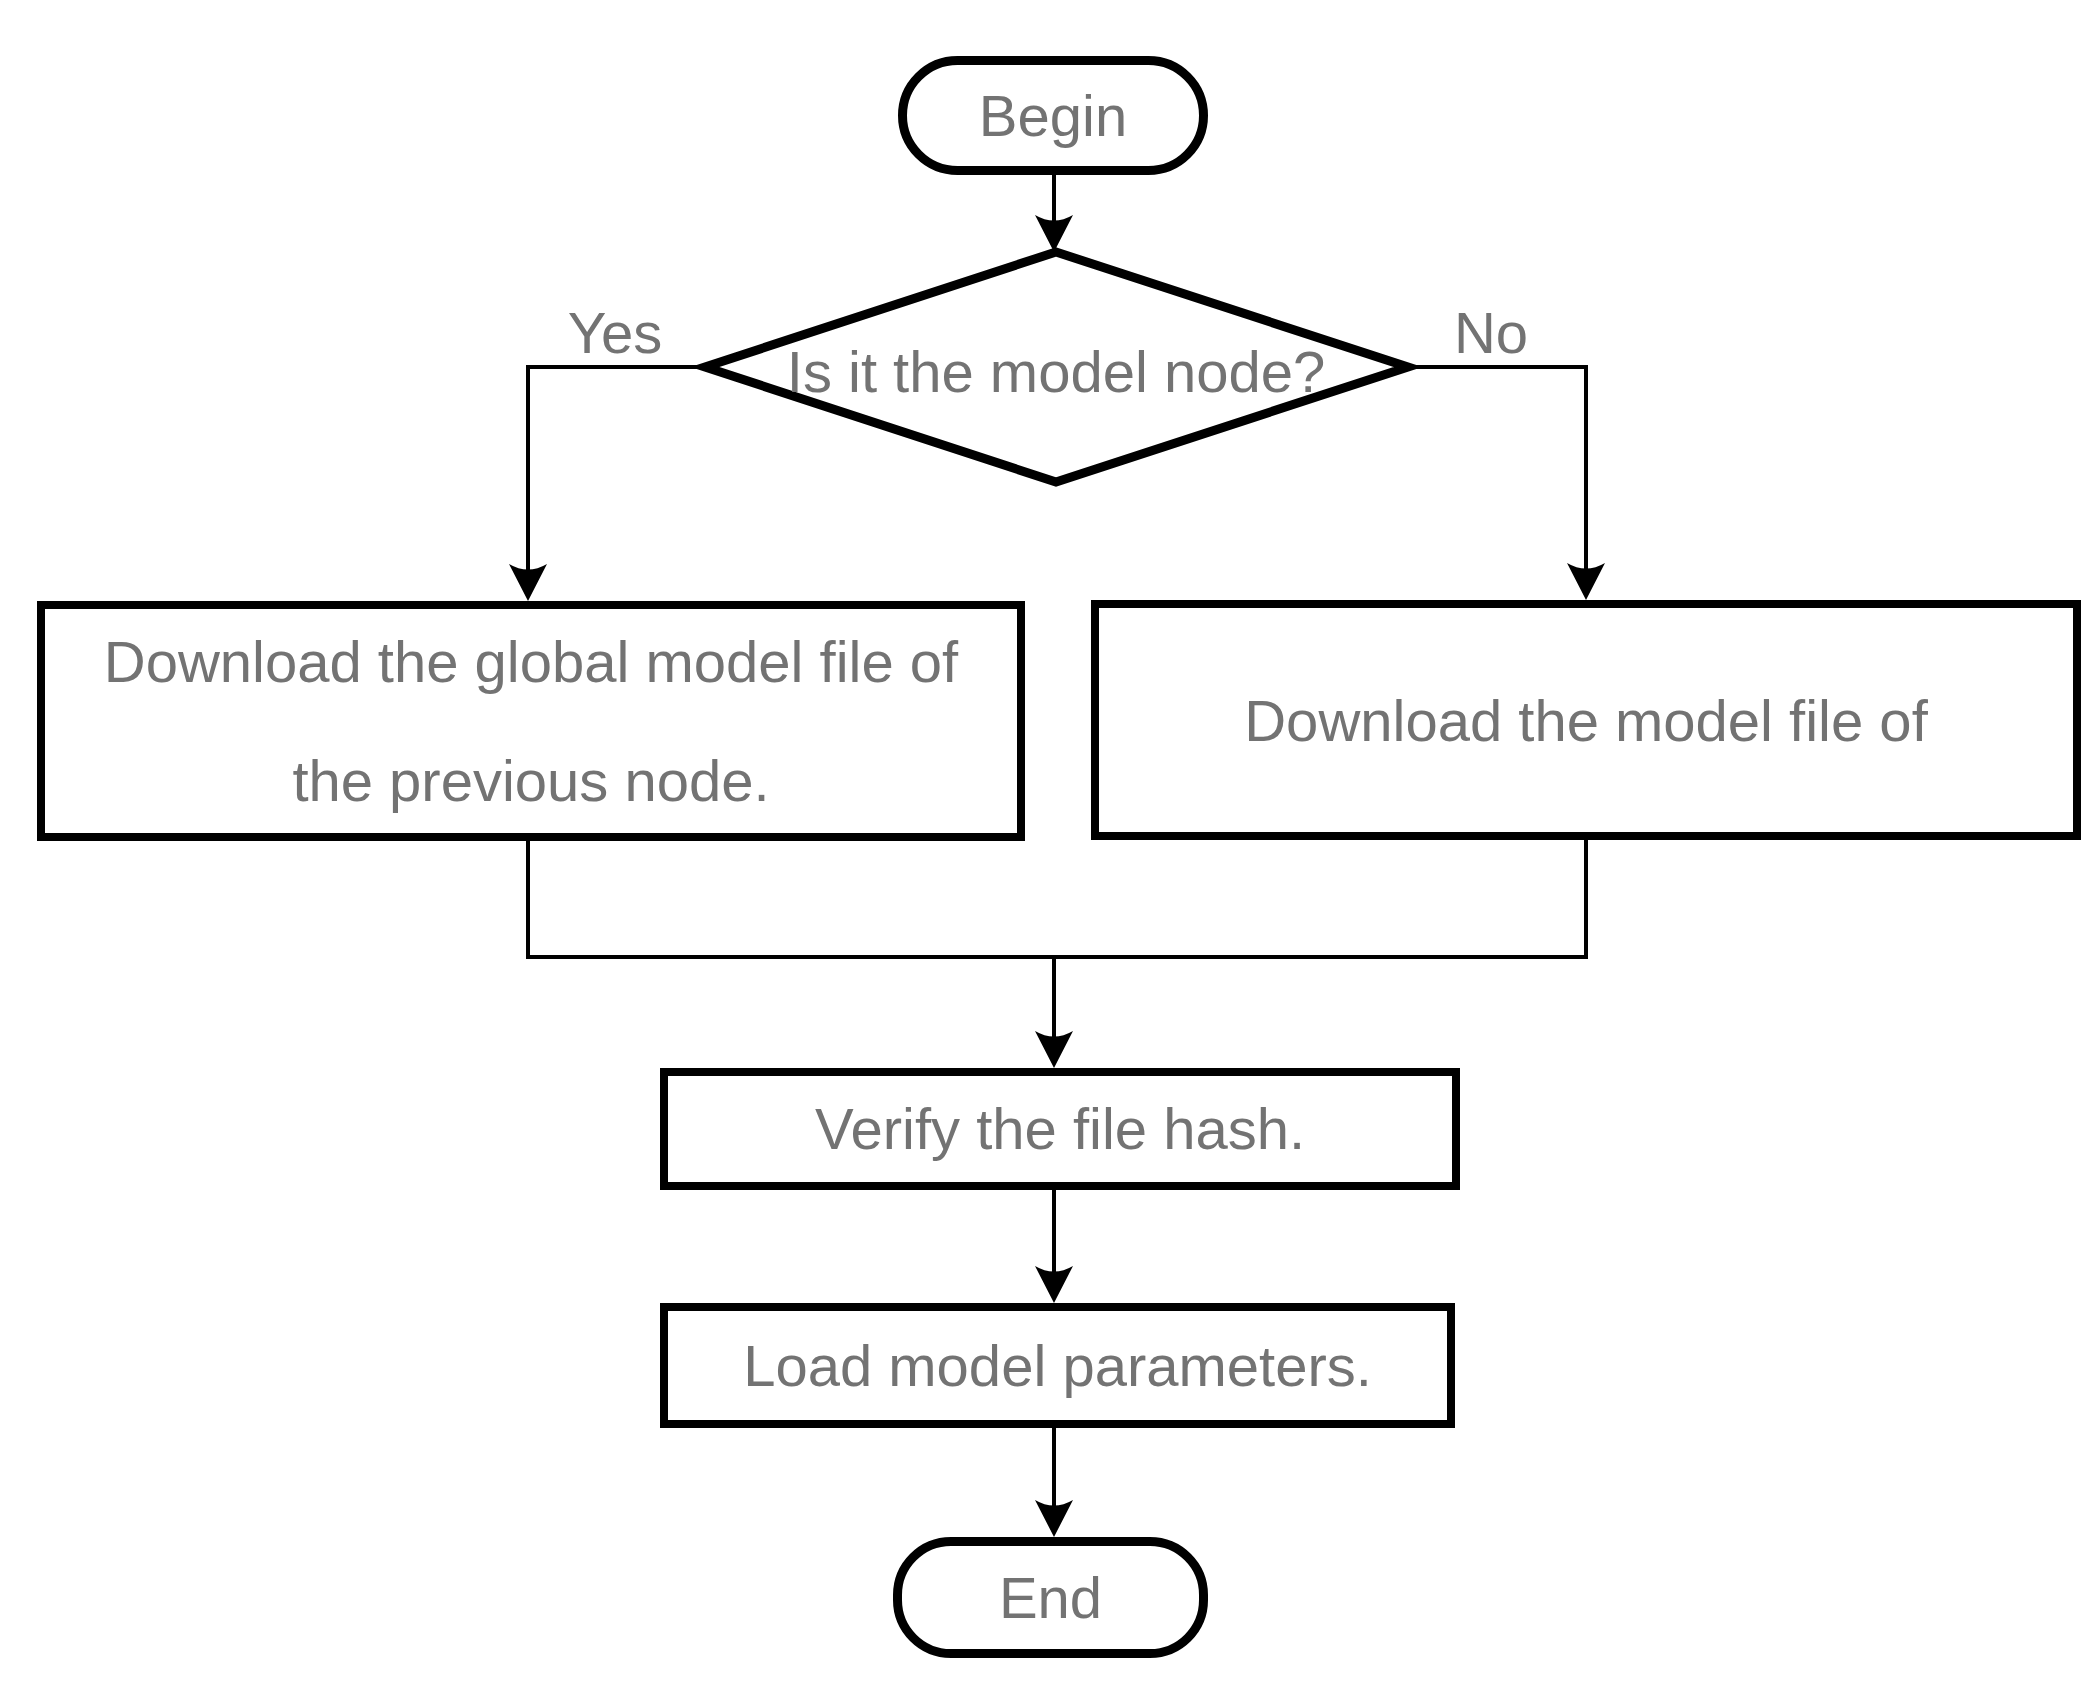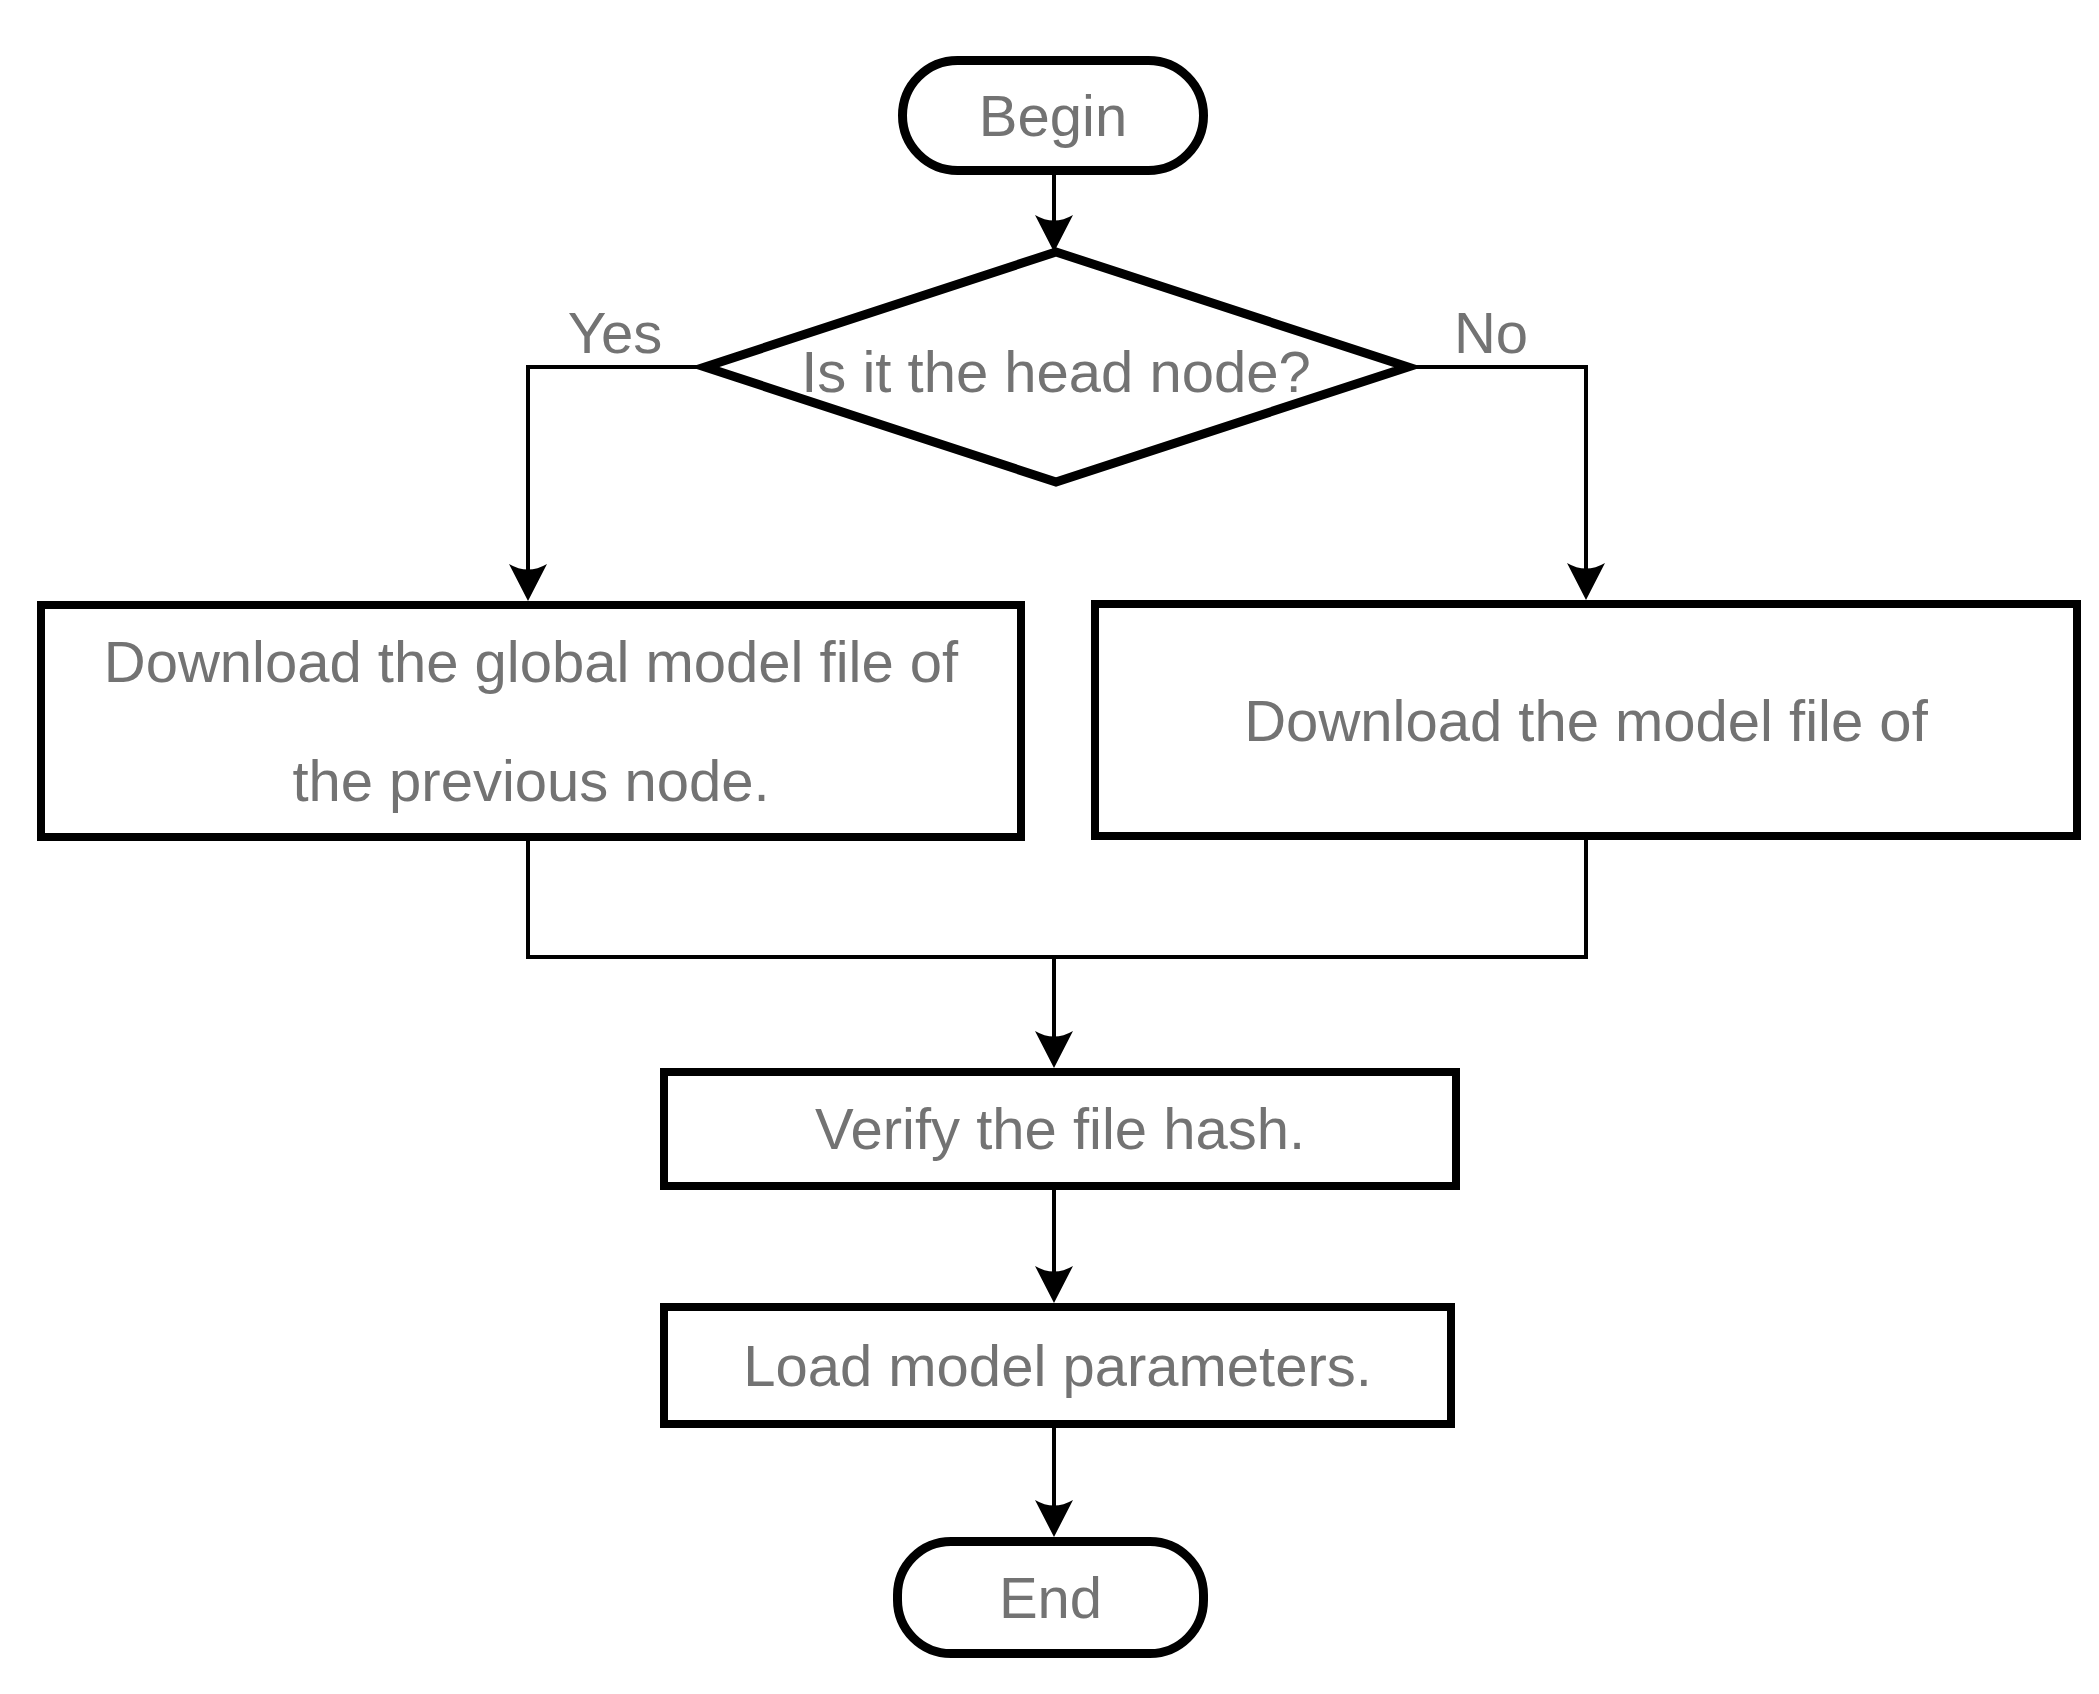--- a/index.html
+++ b/index.html
@@ -116,21 +116,21 @@
     <path class="edge" d="M1054 1424 L1054 1518"></path>
     <path class="arrowhead" d="M1054 1537 L1035 1500 Q1054 1511 1073 1500 Z"></path>
 
     <polygon class="shape" points="1056,252 1408,367 1056,482 705,367"></polygon>
   </svg>
 
   <div class="node terminator" id="begin-node">
     <span>Begin</span>
   </div>
 
-  <div class="flow-label" id="decision-label">Is it the head node?</div>
+  <div class="flow-label" id="decision-label">Is it the model node?</div>
   <div class="flow-label" id="yes-label">Yes</div>
   <div class="flow-label" id="no-label">No</div>
 
   <div class="node process" id="proc-global">
     <span class="line">Download the global model file of</span>
     <span class="line">the previous node.</span>
   </div>
 
   <div class="node process" id="proc-pred">
     <span class="line">Download the model file of</span>

